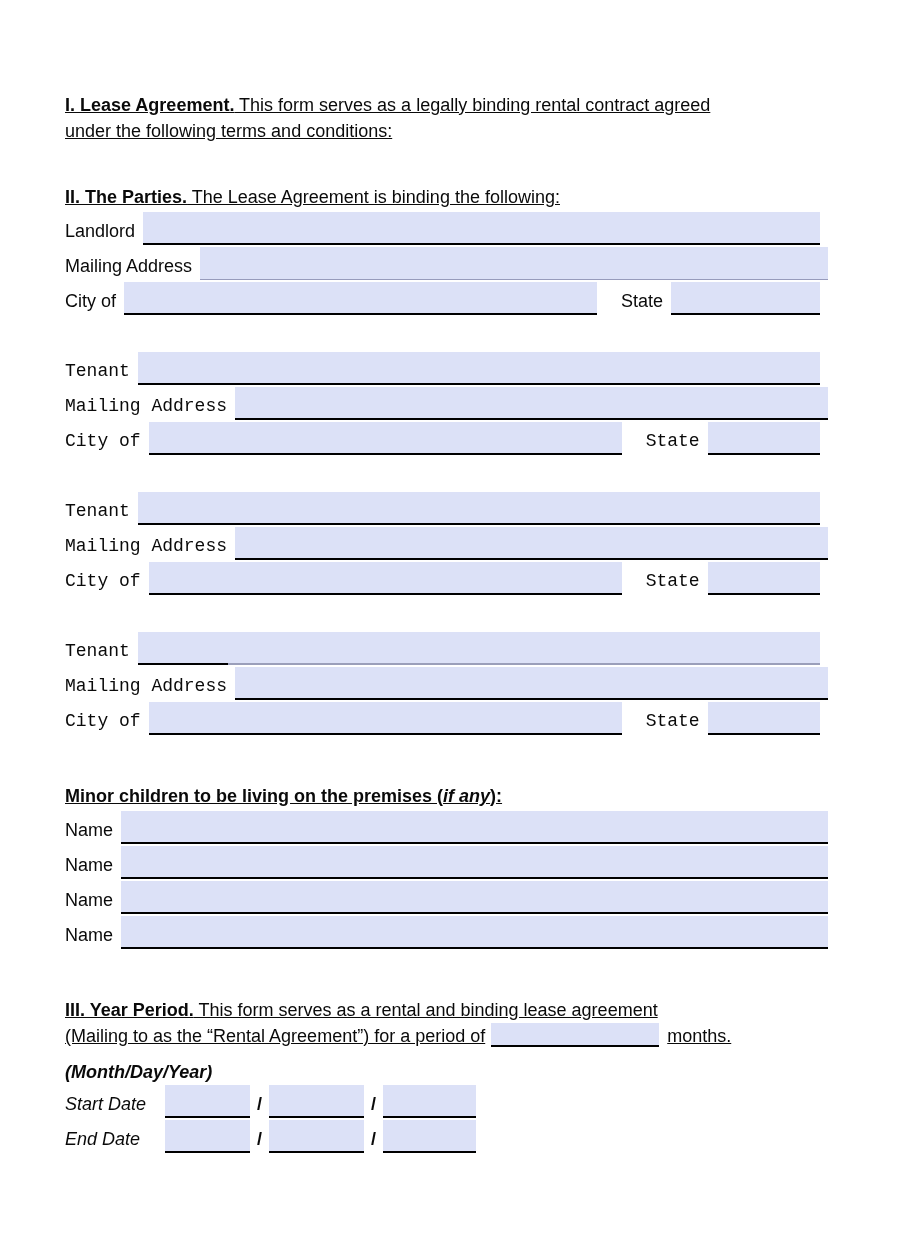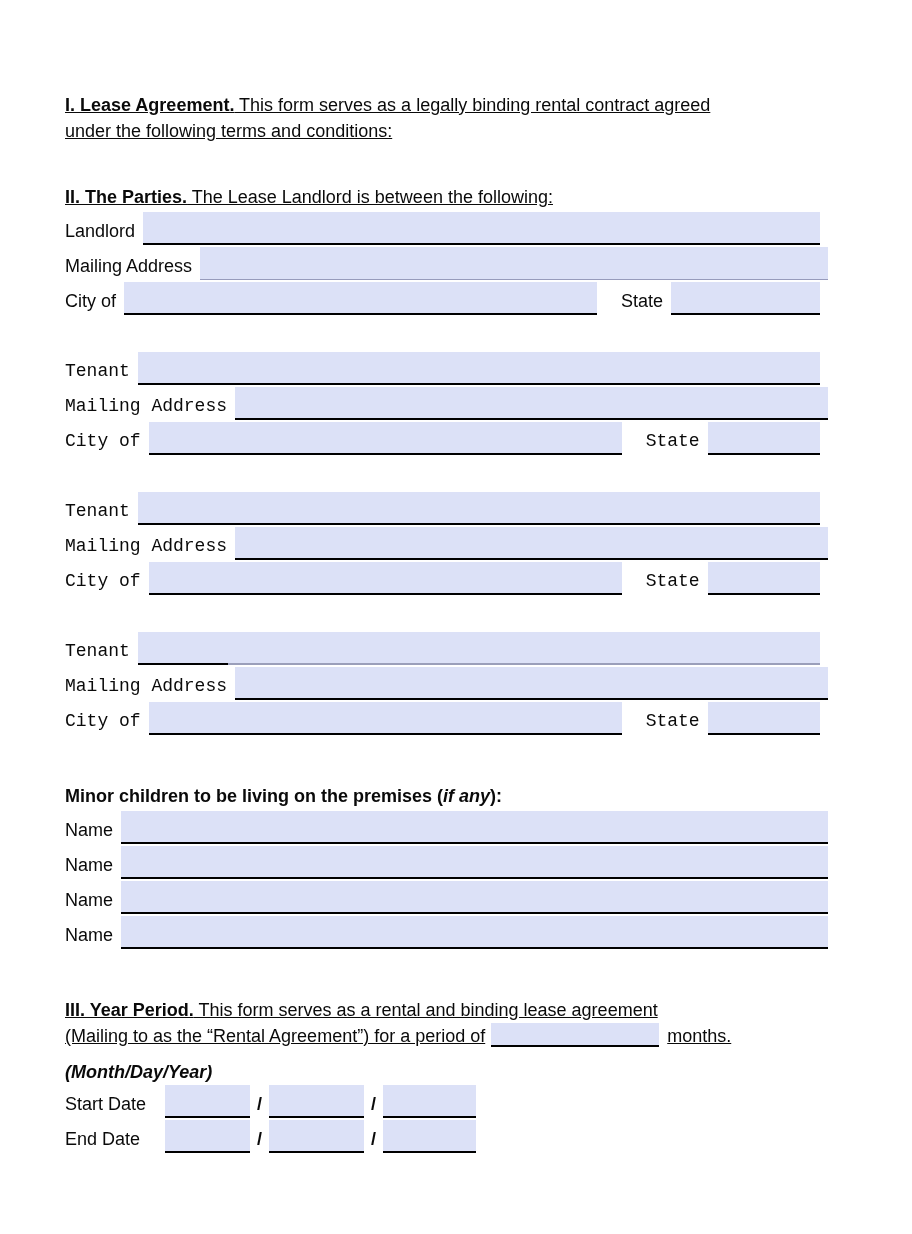--- a/index.html
+++ b/index.html
@@ -28,50 +28,50 @@
   .fade {                                       
     border-bottom:none;
     background:linear-gradient(to right,#000 0 90px,#9a9eba 90px) left bottom / 100% 2px no-repeat #dce1f7;
   }
   .city-field { width:473px; }
   .state-lbl { padding-left:24px; }
   .state-field { flex:1; }
   .party + .party { margin-top:35px;font-family:Liberation Mono, monospace; }
 
   .mc { margin-top:48px; }
-  .mc-heading { font-weight:bold; line-height:26px; }
+  .mc-heading { font-weight:bold; line-height:26px;text-decoration:underline; }
   .it { font-style:italic; }
 
   .sec3 { margin-top:48px; }
   .inline-field {
     display:inline-block; width:168px; height:24px; box-sizing:border-box;
     background:#dce1f7; border-bottom:2px solid #000;
     vertical-align:-5px; margin:0 8px 0 6px;
   }
   .note { font-style:italic; font-weight:bold; line-height:22px; margin-top:12px; }
   .date-row { display:flex; align-items:flex-end; height:35px; }
-  .date-lbl { width:100px; padding:0 0 4px 0; }
+  .date-lbl { width:100px; padding:0 0 4px 0;font-style:italic; }
   .slash { font-weight:bold; padding:0 7px 4px 7px; line-height:20px; }
   .df-m { width:85px; }
   .df-d { width:95px; }
   .df-y { width:93px; }
 </style>
 </head>
 <body>
 
 <div class="doc">
 
 
   <p class="para para1">
     <span class="b">I. Lease Agreement.</span><span> This form serves as a legally binding rental contract agreed</span><br>
     <span>under the following terms and conditions:</span>
   </p>
 
   <p class="para sec2-heading">
-    <span class="b">II. The Parties.</span><span> The Lease Landlord is between the following:</span>
+    <span class="b">II. The Parties.</span><span> The Lease Agreement is binding the following:</span>
   </p>
 
   <section class="party">
     <div class="row">
       <span class="lbl">Landlord</span>
       <span class="field grow"></span>
     </div>
     <div class="row">
       <span class="lbl">Mailing Address</span>
       <span class="field grow bleed thin"></span>

